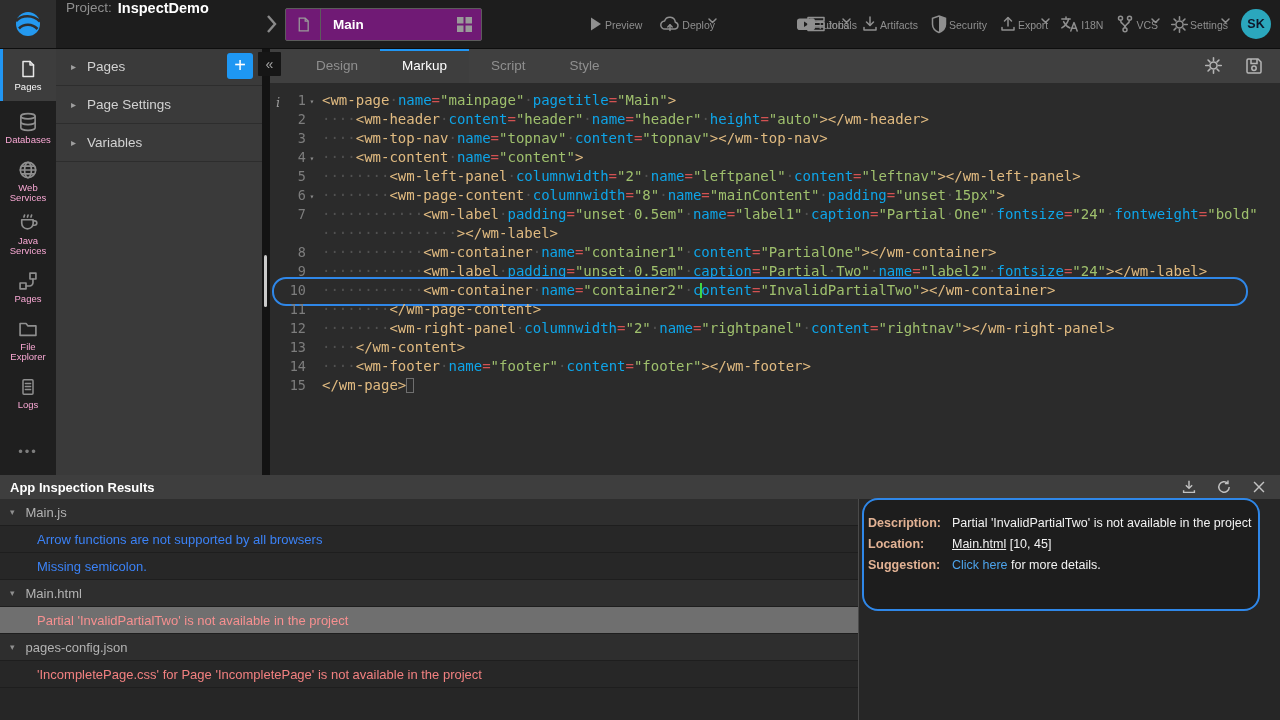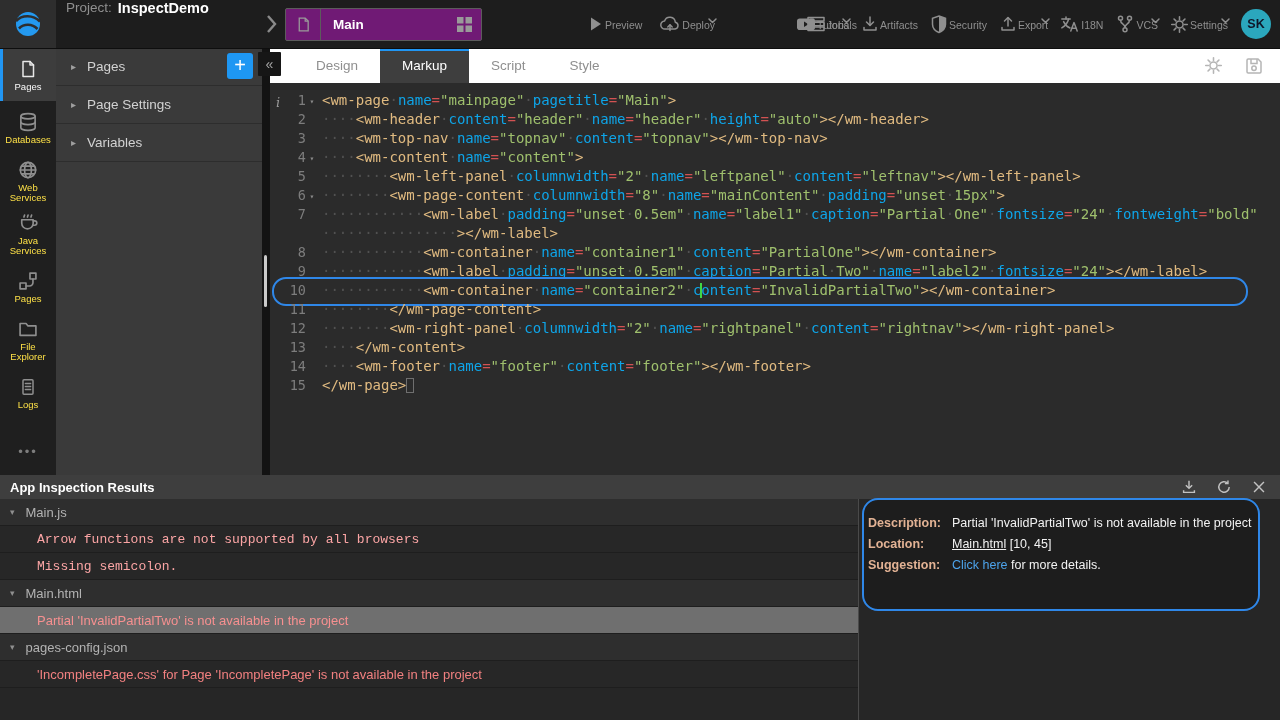--- a/index.html
+++ b/index.html
@@ -25,41 +25,41 @@
   .tb-item{display:flex;flex-direction:row;align-items:center;justify-content:center;min-width:42px;position:relative;height:48px;cursor:pointer;}
   .tb-item .icn{height:23px;}
   .tb-label{font-size:10.5px;color:#8f8f8f;margin-top:1px;white-space:nowrap;}
   .tb-caret{position:absolute;right:-3px;bottom:16px;}
   .avatar{position:absolute;right:9px;top:9px;width:30px;height:30px;border-radius:50%;background:#2ba7bd;color:#0f172a;
           font-size:12.5px;font-weight:bold;display:flex;align-items:center;justify-content:center;}
 
   
   #sidebar{position:absolute;left:0;top:48px;width:56px;height:427px;background:#1f1f1f;z-index:6;}
   .sb-item{height:53px;display:flex;flex-direction:column;align-items:center;justify-content:center;gap:2px;
-           color:#fde047;border-left:3px solid transparent;padding-right:3px;cursor:pointer;}
+           color:#f9a8d4;border-left:3px solid transparent;padding-right:3px;cursor:pointer;}
   .sb-item .lbl{font-size:9.5px;line-height:10px;text-align:center;}
   .sb-item.active{background:#3d3d3d;border-left-color:#2196f3;color:#fafafa;}
   .sb-item.active svg *{stroke:#e8e8e8;}
   .sb-more{position:absolute;bottom:16px;left:0;width:100%;text-align:center;color:#7d7d7d;font-size:13px;letter-spacing:2px;}
 
   
   #panel{position:absolute;left:56px;top:48px;width:206px;height:427px;background:#3a3a3a;z-index:5;}
   .pn-row{height:37px;border-bottom:1px solid #2d2d2d;display:flex;align-items:center;padding-left:15px;gap:11px;
           color:#d2d2d2;font-size:13.5px;position:relative;cursor:pointer;}
   .pn-arrow{color:#9f9f9f;font-size:10px;}
   .pn-plus{position:absolute;right:9px;top:5px;width:26px;height:26px;background:#1e97f3;border-radius:3px;color:#fff;
            font-size:20px;line-height:25px;text-align:center;cursor:pointer;}
 
   
   #editor{position:absolute;left:262px;top:48px;width:1018px;height:427px;background:#2b2b2b;}
   .strip{position:absolute;left:0;top:0;width:8px;height:427px;background:#131313;}
   .thumb{position:absolute;left:2px;top:207px;width:3px;height:52px;background:#c9c9c9;border-radius:2px;}
   .collapse-btn{position:absolute;left:258px;top:52px;width:23px;height:24px;background:#161616;color:#a5a5a5;
                 display:flex;align-items:center;justify-content:center;font-size:14px;z-index:8;cursor:pointer;border-radius:1px;}
-  .tabbar{position:absolute;left:8px;right:0;top:0;height:35px;background:#ffffff;display:flex;align-items:center;padding-left:24px;}
+  .tabbar{position:absolute;left:8px;right:0;top:0;height:35px;background:#404040;display:flex;align-items:center;padding-left:24px;}
   .etab{height:35px;line-height:35px;padding:0 22px;font-size:13.5px;color:#8f8f8f;cursor:pointer;box-sizing:border-box;}
   .etab.active{background:#3e3e3e;color:#ffffff;border-top:3px solid #2196f3;line-height:30px;}
   .ed-actions{position:absolute;right:16px;top:7px;display:flex;gap:20px;}
   .ed-actions .icn{cursor:pointer;}
   .codearea{position:absolute;left:8px;top:35px;right:0;bottom:0;padding-top:8px;
             font-family:"DejaVu Sans Mono",monospace;font-size:14px;overflow:hidden;}
   .info-i{position:absolute;left:6px;top:12px;color:#9a9a9a;font-style:italic;font-family:"DejaVu Serif",serif;font-size:13px;}
   .code-line{height:19px;line-height:19px;display:flex;white-space:pre;position:relative;}
   .ln{width:36px;color:#7d7d7d;text-align:right;flex:none;font-size:13.5px;}
   .fold{width:12px;color:#8a8a8a;font-size:8px;text-align:center;flex:none;line-height:22px;}
@@ -79,21 +79,21 @@
   .bp-header{height:24px;background:#3e3e3e;display:flex;align-items:center;padding-left:10px;color:#ffffff;
              font-weight:bold;font-size:13px;position:relative;}
   .bp-hicons{position:absolute;right:12px;top:3px;display:flex;gap:17px;}
   .bp-hicons .icn{cursor:pointer;}
   .bp-list{position:absolute;left:0;top:24px;width:858px;bottom:0;border-right:1px solid #4a4a4a;}
   .bp-sec{height:26px;background:#2e2e2e;display:flex;align-items:center;padding-left:10px;gap:11px;color:#b3b3b3;
           font-size:13px;border-bottom:1px solid #1e1e1e;cursor:pointer;}
   .bp-sec .tri{color:#8f8f8f;font-size:9px;}
   .bp-item{height:26px;display:flex;align-items:center;padding-left:37px;font-size:13px;background:#272727;
            border-bottom:1px solid #1e1e1e;cursor:pointer;}
-  .bp-item.warning{color:#fca5a5;font-family:Liberation Mono, monospace;}
+  .bp-item.warning{color:#3b82f6;}
   .bp-item.error{color:#f28080;}
   .bp-item.selected{background:#6f6f6f;color:#f79090;}
   .tooltip{position:absolute;left:862px;top:23px;width:398px;height:113px;border:2px solid #2f87e8;border-radius:16px;
            background:#1d1d1d;padding:13px 4px;box-sizing:border-box;}
   .tt-row{display:flex;font-size:12.5px;line-height:21px;}
   .tt-label{width:84px;flex:none;color:#e2b294;font-weight:bold;}
   .tt-val{color:#f2f2f2;}
   .tt-file{text-decoration:underline;cursor:pointer;}
   .tt-link{color:#4da3ea;cursor:pointer;}
 </style>

